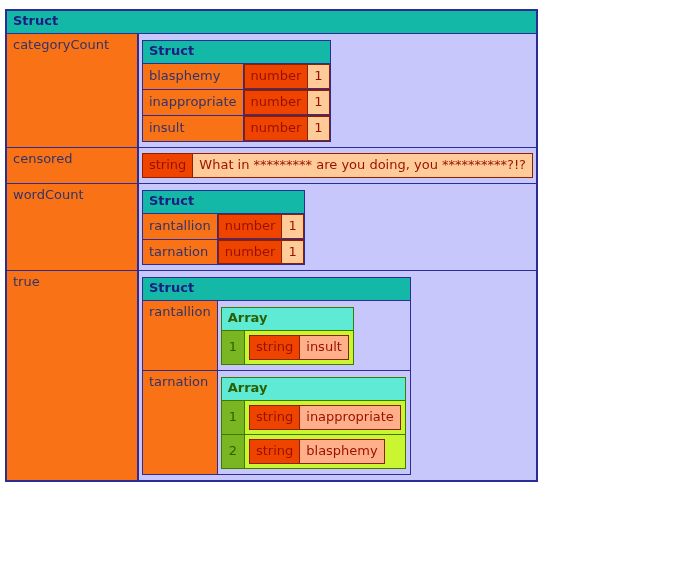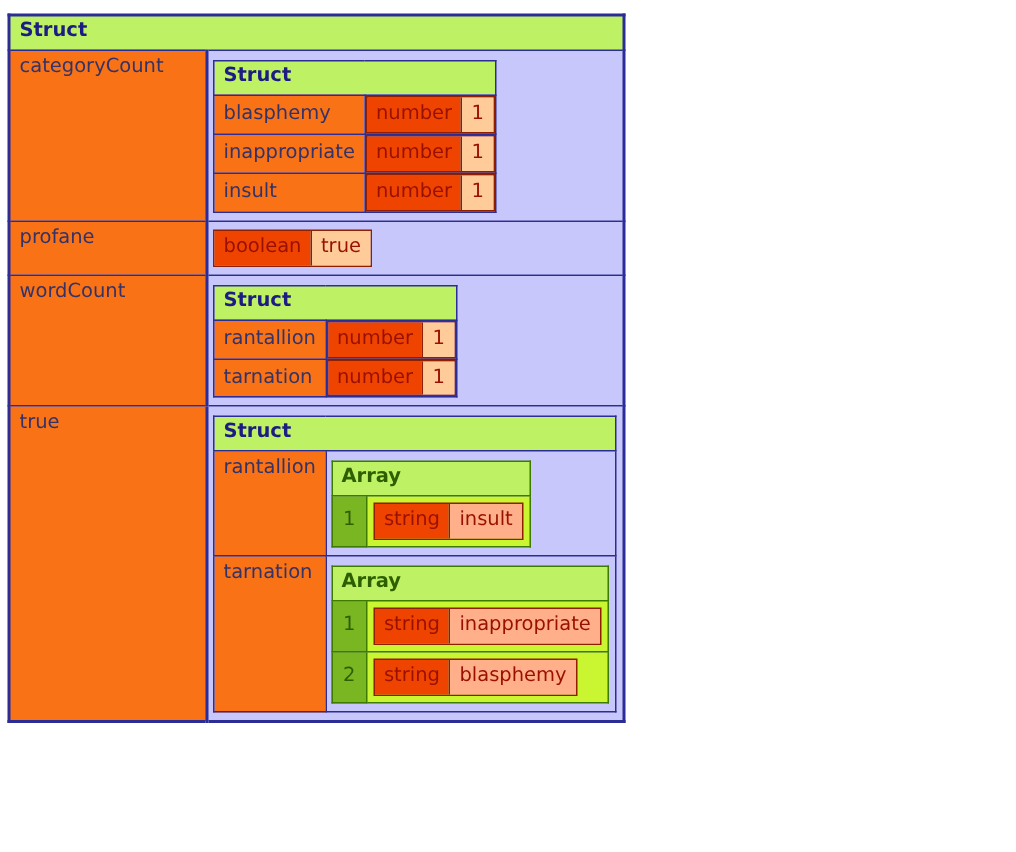--- a/index.html
+++ b/index.html
@@ -9,39 +9,39 @@
   table { border-collapse: collapse; }
 
   
   table.struct { border: 2px solid #2c2c96; }
   table.struct.nested { border-width: 1px; }
   col.keycol { width: 132px; }
 
   td { border: 1px solid #2c2c96; vertical-align: top; }
   table.root > tbody > tr > td.key { border-right-width: 2px; }
 
-  td.th  { background: #bef264; color: #1c1c82; font-weight: bold; padding: 3px 6px 4px 6px; }
+  td.th  { background: #14b8a6; color: #1c1c82; font-weight: bold; padding: 3px 6px 4px 6px; }
   td.key { background: #f97316; color: #333368; padding: 4px 6px; }
   td.key.mid { vertical-align: middle; }
 
   td.val { background: #c7c7fb; }
   td.val.leafp { background: #9c9cf3; vertical-align: middle; padding: 0; }
   td.val.leafl { background: #c7c7fb; vertical-align: middle; padding: 5px 3px; }
   td.val.tbl   { background: #c7c7fb; padding: 6px 4px 5px 3px; }
 
   
   .badge { display: inline-flex; align-items: stretch; border: 1px solid #8e1f00; white-space: nowrap; }
   .btype { background: #ee4400; color: #9a1000; padding: 4px 6px; }
   .bval  { color: #9a1000; padding: 4px 6px; border-left: 1px solid #8e1f00; }
   .bval.peach  { background: #ffcc99; }
   .bval.salmon { background: #ffb08a; }
 
   
   table.array { border: 1px solid #3d7a00; }
-  td.ath  { background: #bef264; color: #2d5f00; font-weight: bold; padding: 3px 6px 4px 6px; border: 1px solid #3d7a00; }
+  td.ath  { background: #5eead4; color: #2d5f00; font-weight: bold; padding: 3px 6px 4px 6px; border: 1px solid #3d7a00; }
   td.aidx { background: #7ab621; color: #2d5f00; padding: 4px 7px; border: 1px solid #3d7a00; vertical-align: middle; }
   td.aval { background: #c9f630; padding: 4px; border: 1px solid #3d7a00; vertical-align: middle; }
 </style>
 </head>
 <body>
 
 
 
 <div class="viewer">
   <table class="struct root">
@@ -87,30 +87,30 @@
                     <span class="btype">number</span>
                     <span class="bval peach">1</span>
                   </span>
                 </td>
               </tr>
             </tbody>
           </table>
         </td>
       </tr>
 
-
-      <tr>
-        <td class="key">profane</td>
+      <tr>
+        <td class="key">censored</td>
         <td class="val leafl">
           <span class="badge">
-            <span class="btype">boolean</span>
-            <span class="bval peach">true</span>
+            <span class="btype">string</span>
+            <span class="bval peach">What in ********* are you doing, you **********?!?</span>
           </span>
         </td>
       </tr>
+
 
       <tr>
         <td class="key">wordCount</td>
         <td class="val tbl">
           <table class="struct nested">
             <tbody>
               <tr>
                 <td class="th" colspan="2">Struct</td>
               </tr>
               <tr>

